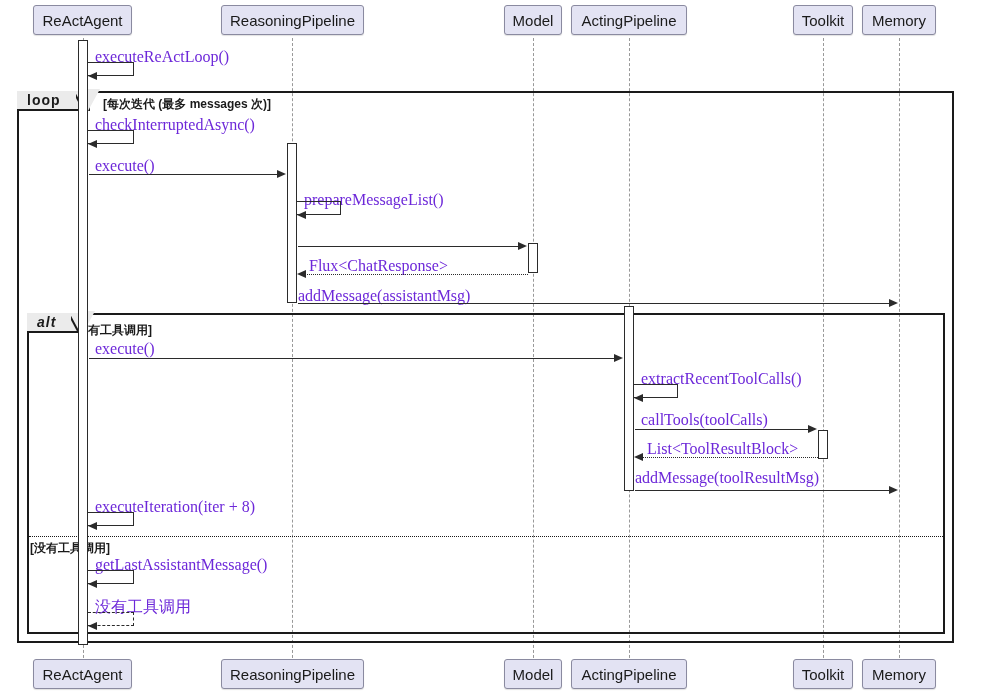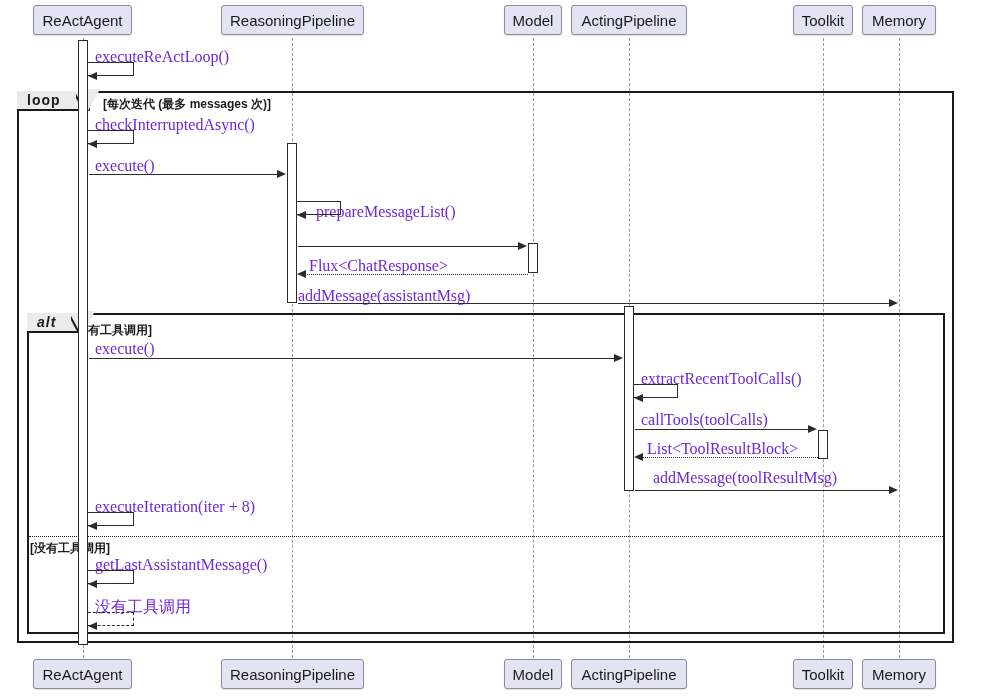--- a/index.html
+++ b/index.html
@@ -227,21 +227,21 @@
   <div class="arrow-l" style="left:88px; top:72px;"></div>
 
   <div class="msg-label" style="left:95px; top:117px;">checkInterruptedAsync()</div>
   <div class="self-call" style="left:88px; top:130px; width:46px; height:14px;"></div>
   <div class="arrow-l" style="left:88px; top:140px;"></div>
 
   <div class="msg-label" style="left:95px; top:158px;">execute()</div>
   <div class="msg-line" style="left:89px; top:174px; width:189px;"></div>
   <div class="arrow-r" style="left:277px; top:170px;"></div>
 
-  <div class="msg-label" style="left:304px; top:204px;margin-left:12px;">prepareMessageList()</div>
+  <div class="msg-label" style="left:304px; top:192px;">prepareMessageList()</div>
   <div class="self-call" style="left:297px; top:201px; width:44px; height:14px;"></div>
   <div class="arrow-l" style="left:297px; top:211px;"></div>
 
   <div class="msg-line" style="left:298px; top:246px; width:221px;"></div>
   <div class="arrow-r" style="left:518px; top:242px;"></div>
 
   <div class="msg-label" style="left:309px; top:258px;">Flux&lt;ChatResponse&gt;</div>
   <div class="msg-line dotted" style="left:300px; top:274px; width:228px;"></div>
   <div class="arrow-l" style="left:297px; top:270px;"></div>
 
@@ -258,21 +258,21 @@
   <div class="arrow-l" style="left:634px; top:394px;"></div>
 
   <div class="msg-label" style="left:641px; top:412px;">callTools(toolCalls)</div>
   <div class="msg-line" style="left:635px; top:429px; width:174px;"></div>
   <div class="arrow-r" style="left:808px; top:425px;"></div>
 
   <div class="msg-label" style="left:647px; top:441px;">List&lt;ToolResultBlock&gt;</div>
   <div class="msg-line dotted" style="left:637px; top:457px; width:181px;"></div>
   <div class="arrow-l" style="left:634px; top:453px;"></div>
 
-  <div class="msg-label" style="left:635px; top:470px;padding-left:18px;">addMessage(toolResultMsg)</div>
+  <div class="msg-label" style="left:635px; top:470px;">addMessage(toolResultMsg)</div>
   <div class="msg-line" style="left:635px; top:490px; width:255px;"></div>
   <div class="arrow-r" style="left:889px; top:486px;"></div>
 
   <div class="msg-label" style="left:95px; top:499px;">executeIteration(iter + 8)</div>
   <div class="self-call" style="left:88px; top:512px; width:46px; height:14px;"></div>
   <div class="arrow-l" style="left:88px; top:522px;"></div>
 
   <div class="msg-label" style="left:95px; top:557px;">getLastAssistantMessage()</div>
   <div class="self-call" style="left:88px; top:570px; width:46px; height:14px;"></div>
   <div class="arrow-l" style="left:88px; top:580px;"></div>

